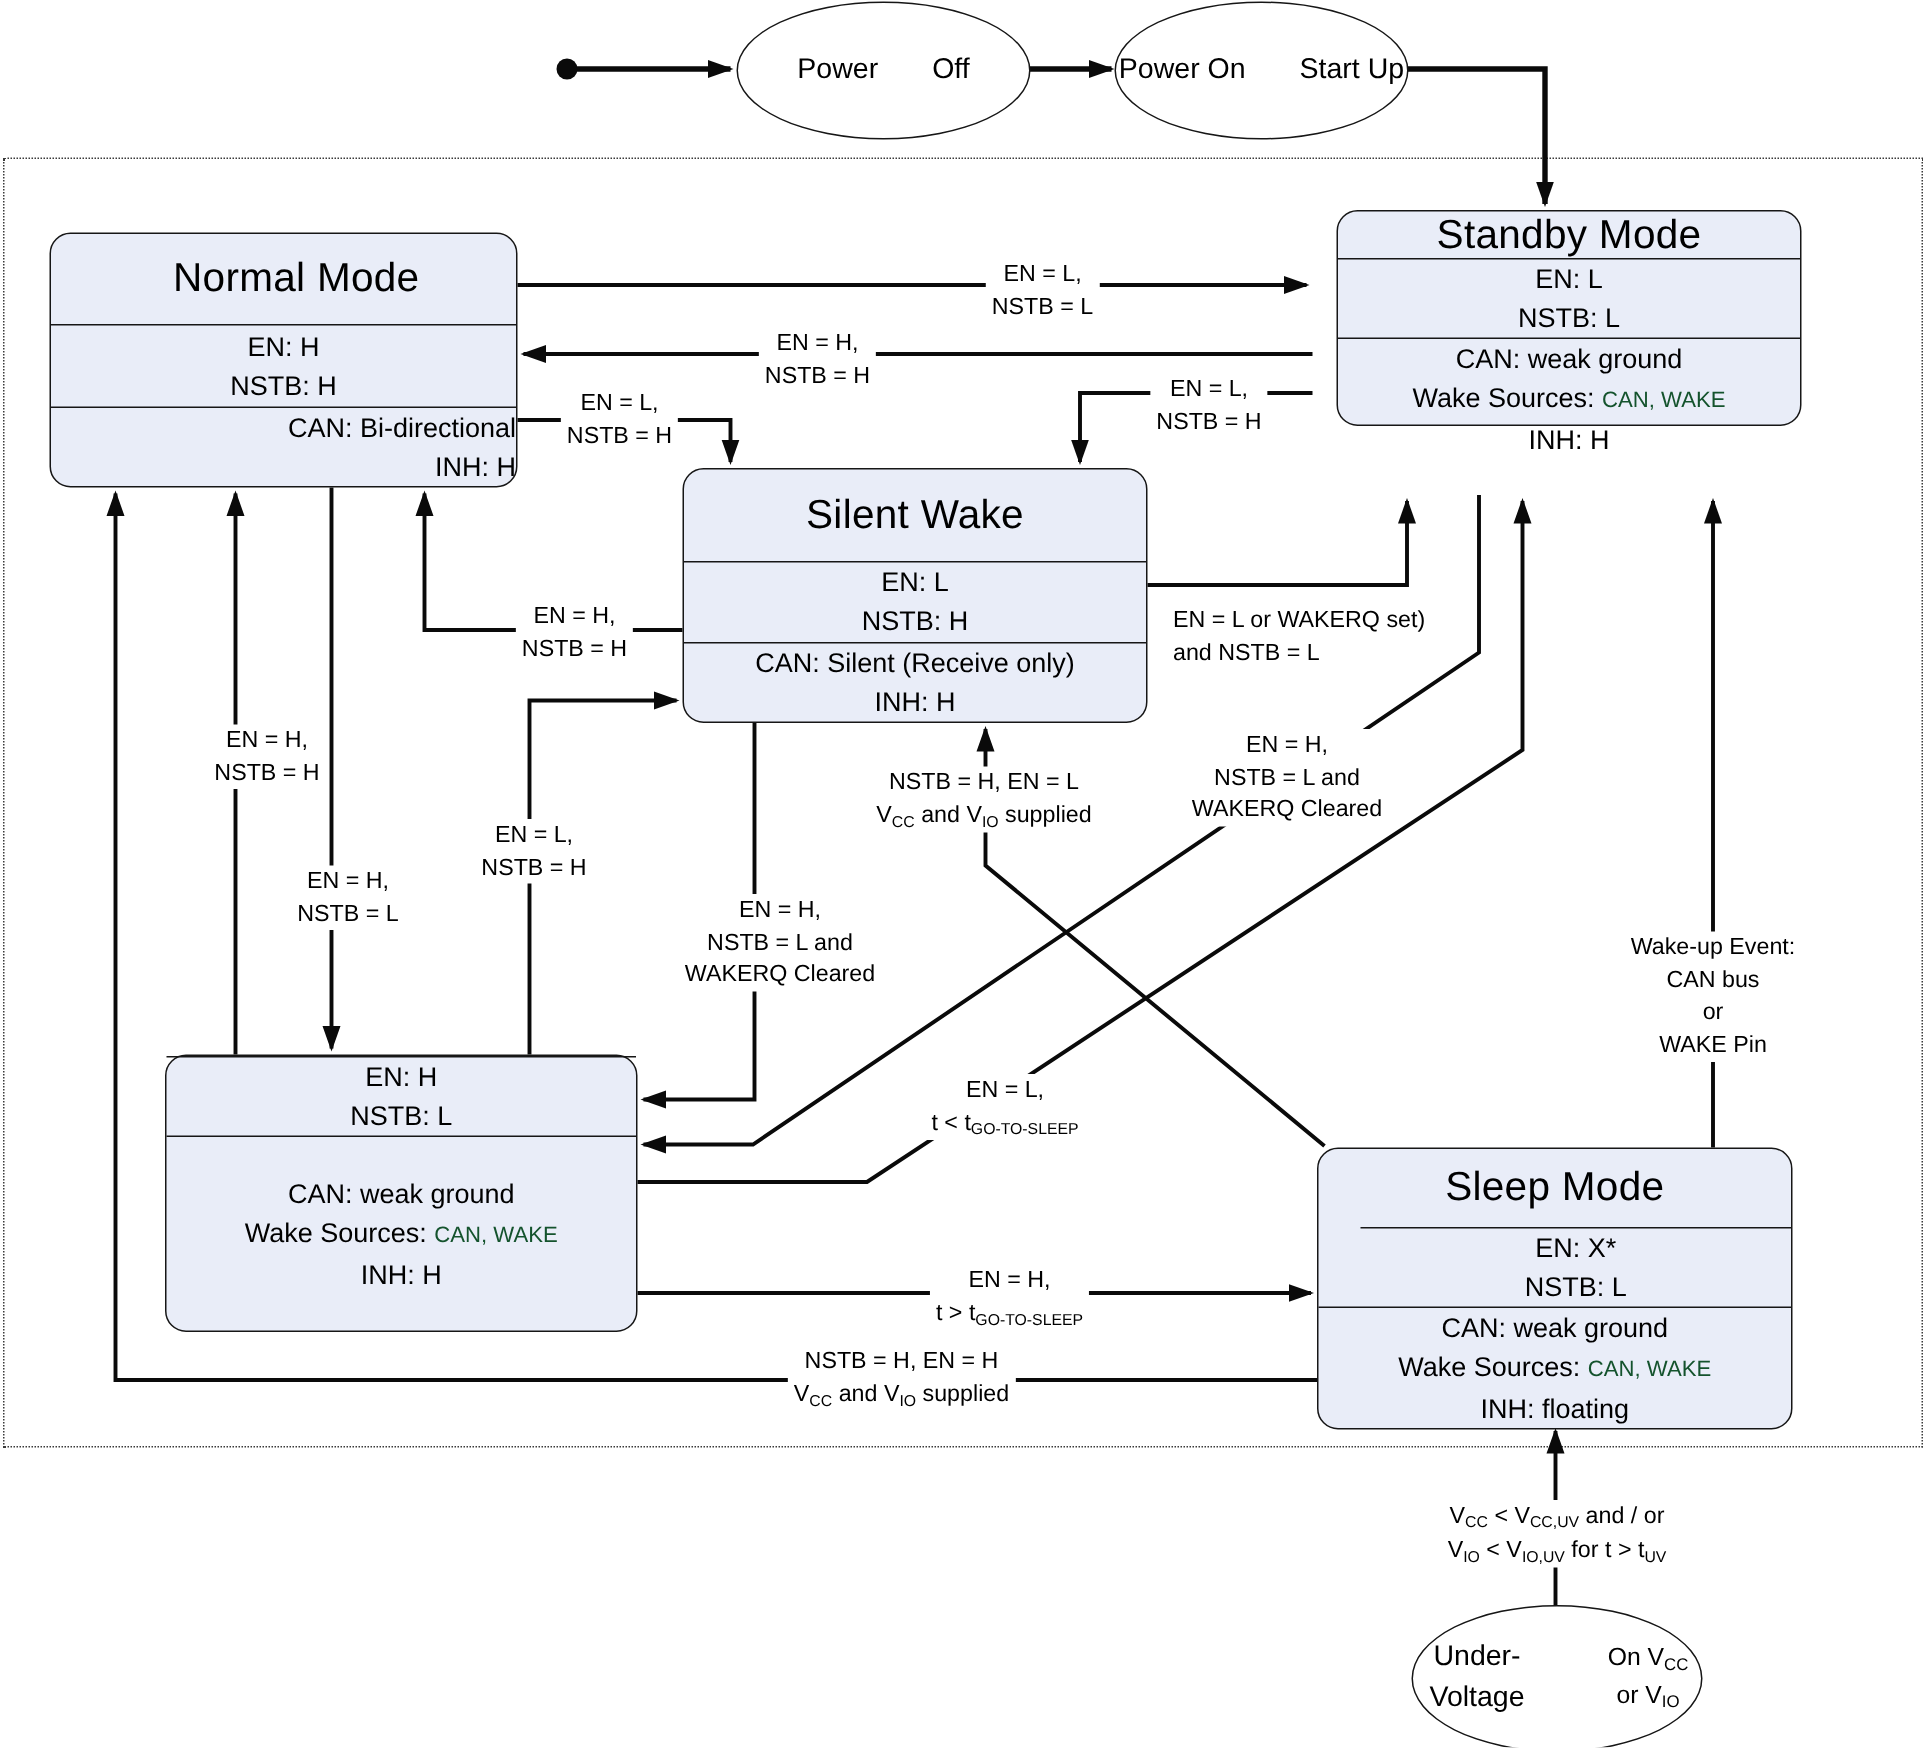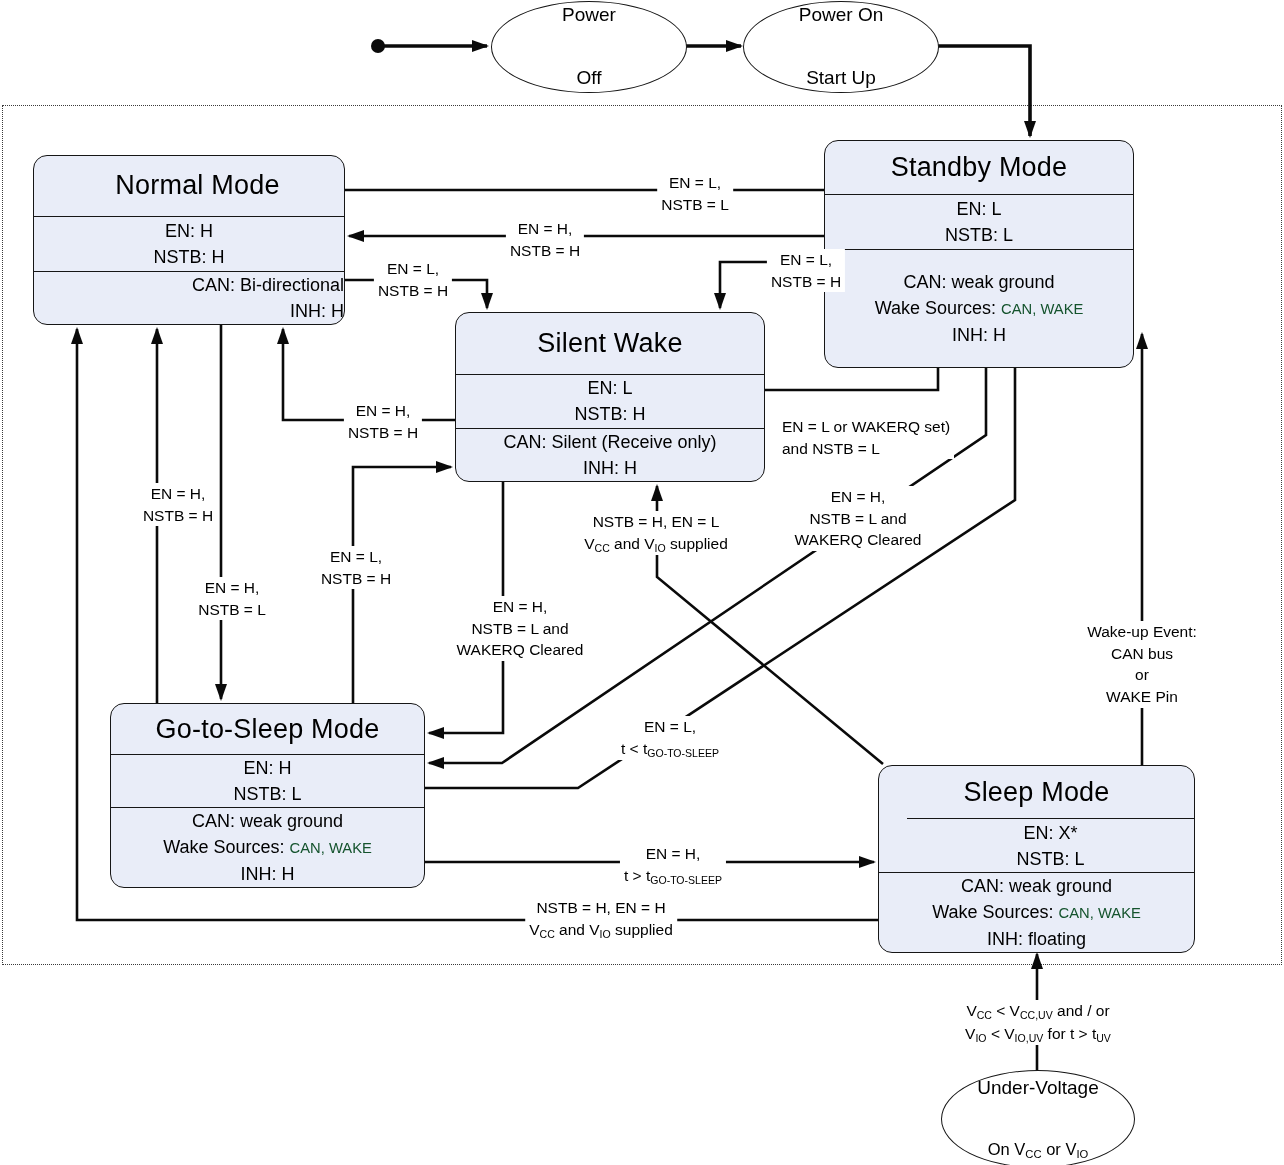--- a/index.html
+++ b/index.html
@@ -9,21 +9,21 @@
   #edge-layer{position:absolute;left:0;top:0;z-index:1;}
   #state-layer,#label-layer{position:absolute;left:0;top:0;width:100%;height:100%;z-index:2;pointer-events:none;}
   #label-layer{z-index:3;}
   .state-box{position:absolute;background:#e9edf8;border:1.7px solid #161616;border-radius:14px;
              display:flex;flex-direction:column;box-sizing:border-box;}
   .state-title{display:flex;align-items:center;justify-content:center;font-size:27px;letter-spacing:0.2px;}
   .state-section{border-top:1.6px solid #161616;display:flex;flex-direction:column;
                  align-items:center;justify-content:center;font-size:18px;}
   .box-row{line-height:26px;text-align:center;white-space:nowrap;}
   .ellipse{position:absolute;border:1.7px solid #161616;border-radius:50%;background:#fff;
-           display:flex;flex-direction:column;align-items:center;justify-content:center;
+           display:flex;flex-direction:row;align-items:center;justify-content:center;
            font-size:19px;line-height:1.4;text-align:center;z-index:2;gap:36px;}
   .ellipse .e-sub{font-size:16.5px;}
   .edge-label{position:absolute;font-size:15.5px;line-height:1.4;text-align:center;
               background:#fff;padding:0 4px;white-space:nowrap;}
   .edge-label.align-left{text-align:left;}
   .sub-t{font-size:0.68em;vertical-align:-0.28em;margin-top:12px;}
   .small-t{font-size:0.82em;color:#14532d;}
 </style>
 </head>
 <body>
@@ -65,21 +65,21 @@
         <div class="state-title" style="height: 62px; margin-left: 17px;">Normal Mode</div>
         <div class="state-section" style="height: 56px;">
           <div class="box-row">EN: H</div>
           <div class="box-row">NSTB: H</div>
         </div>
         <div class="state-section" style="flex: 1 1 0%; align-items: flex-end;">
           <div class="box-row">CAN: Bi-directional</div>
           <div class="box-row">INH: H</div>
         </div>
       </div>
-      <div class="state-box" style="left: 824px; top: 140px; width: 310px; height: 228px; background: rgb(233, 237, 248);">
+      <div class="state-box" style="left: 891px; top: 140px; width: 310px; height: 144px; background: rgb(233, 237, 248);">
         <div class="state-title" style="height: 53px;">Standby Mode</div>
         <div class="state-section" style="height: 54px;">
           <div class="box-row">EN: L</div>
           <div class="box-row">NSTB: L</div>
         </div>
         <div class="state-section" style="flex: 1 1 0%;">
           <div class="box-row">CAN: weak ground</div>
           <div class="box-row">Wake Sources: <span class="small-t">CAN, WAKE</span></div>
           <div class="box-row">INH: H</div>
         </div>
@@ -89,21 +89,20 @@
         <div class="state-section" style="height: 54px;">
           <div class="box-row">EN: L</div>
           <div class="box-row">NSTB: H</div>
         </div>
         <div class="state-section" style="flex: 1 1 0%;">
           <div class="box-row">CAN: Silent (Receive only)</div>
           <div class="box-row">INH: H</div>
         </div>
       </div>
       <div class="state-box" style="left: 110px; top: 703px; width: 315px; height: 185px; background: rgb(233, 237, 248);">
-        <div class="state-title" style="height: 54px;">Go-to-Sleep Mode</div>
         <div class="state-section" style="height: 52px;">
           <div class="box-row">EN: H</div>
           <div class="box-row">NSTB: L</div>
         </div>
         <div class="state-section" style="flex: 1 1 0%;">
           <div class="box-row">CAN: weak ground</div>
           <div class="box-row">Wake Sources: <span class="small-t">CAN, WAKE</span></div>
           <div class="box-row">INH: H</div>
         </div>
       </div>
@@ -134,21 +133,21 @@
         <div>NSTB = H</div>
       </div>
       <div class="edge-label" style="top: 249px; left: 806px; transform: translateX(-50%);">
         <div>EN = L,</div>
         <div>NSTB = H</div>
       </div>
       <div class="edge-label" style="top: 400px; left: 383px; transform: translateX(-50%);">
         <div>EN = H,</div>
         <div>NSTB = H</div>
       </div>
-      <div class="edge-label align-left" style="top: 403px; left: 778px; margin-top: 13px;">
+      <div class="edge-label align-left" style="top: 403px; left: 778px;">
         <div>EN = L or WAKERQ set)</div>
         <div>and NSTB = L</div>
       </div>
       <div class="edge-label" style="top: 483px; left: 178px; transform: translateX(-50%);">
         <div>EN = H,</div>
         <div>NSTB = H</div>
       </div>
       <div class="edge-label" style="top: 577px; left: 232px; transform: translateX(-50%);">
         <div>EN = H,</div>
         <div>NSTB = L</div>

